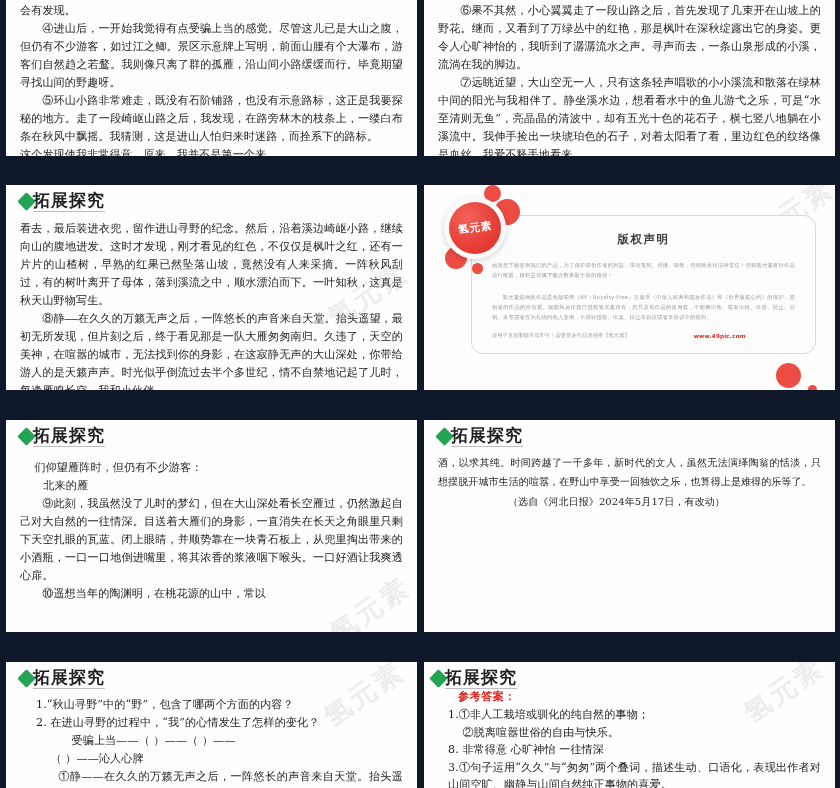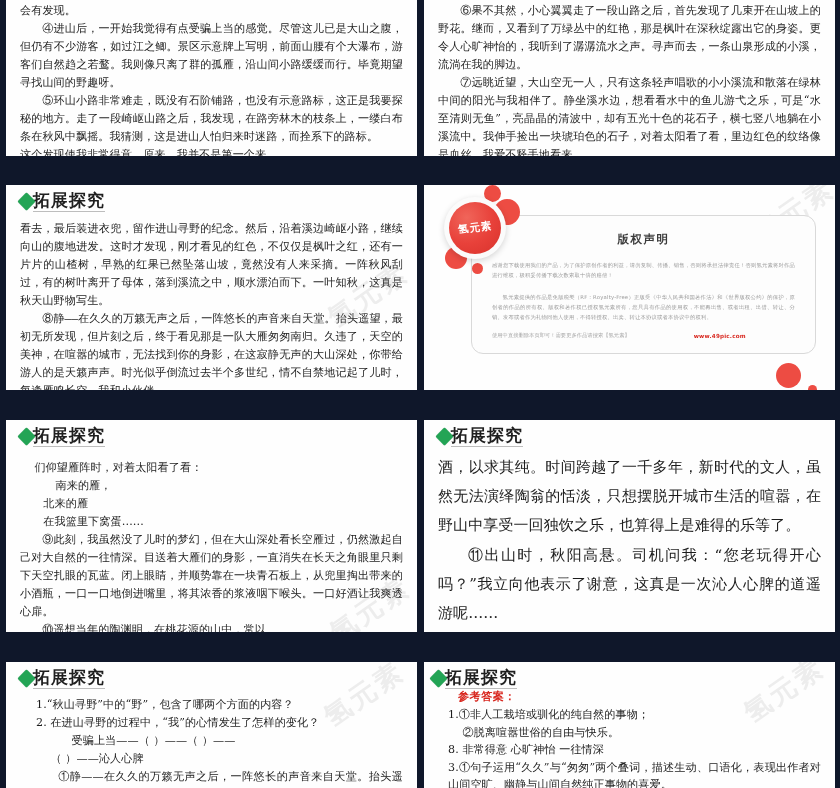--- a/index.html
+++ b/index.html
@@ -248,38 +248,35 @@
     </div>
   </div>
 
   <div class="slide col-l row-3">
     <div class="wm wm-c">氢元素</div>
     <div class="heading">
       <span class="diamond"></span>
       <span class="heading-text">拓展探究</span>
     </div>
     <div class="body-text" style="padding-top:12px;">
-      <p class="ind3">们仰望雁阵时，对着太阳看了看：</p>
-      <p class="ind1">南来的雁，</p>
+      <p class="ind3">们仰望雁阵时，但仍有不少游客：</p>
       <p class="ind2">北来的雁</p>
-      <p class="ind2">在我篮里下窝蛋……</p>
       <p class="indent">⑨此刻，我虽然没了儿时的梦幻，但在大山深处看长空雁过，仍然激起自己对大自然的一往情深。目送着大雁们的身影，一直消失在长天之角眼里只剩下天空扎眼的瓦蓝。闭上眼睛，并顺势靠在一块青石板上，从兜里掏出带来的小酒瓶，一口一口地倒进嘴里，将其浓香的浆液咽下喉头。一口好酒让我爽透心扉。</p>
       <p class="indent">⑩遥想当年的陶渊明，在桃花源的山中，常以</p>
 
     </div>
   </div>
 
   <div class="slide col-r row-3">
     <div class="heading">
       <span class="diamond"></span>
       <span class="heading-text">拓展探究</span>
     </div>
-    <div class="body-text loose" style="padding-top:6px;font-size:15px;">
+    <div class="body-text loose" style="padding-top:6px;font-size:10px;">
       <p>酒，以求其纯。时间跨越了一千多年，新时代的文人，虽然无法演绎陶翁的恬淡，只想摆脱开城市生活的喧嚣，在野山中享受一回独饮之乐，也算得上是难得的乐等了。</p>
-      <p class="indent">⑪出山时，秋阳高悬。司机问我：“您老玩得开心吗？”我立向他表示了谢意，这真是一次沁人心脾的道遥游呢……</p>
       <p class="right-ind">（选自《河北日报》2024年5月17日，有改动）</p>
     </div>
   </div>
 
   <div class="slide col-l row-4">
     <div class="wm wm-a" style="top:14px;right:8px;">氢元素</div>
     <div class="heading">
       <span class="diamond"></span>
       <span class="heading-text">拓展探究</span>
     </div>

